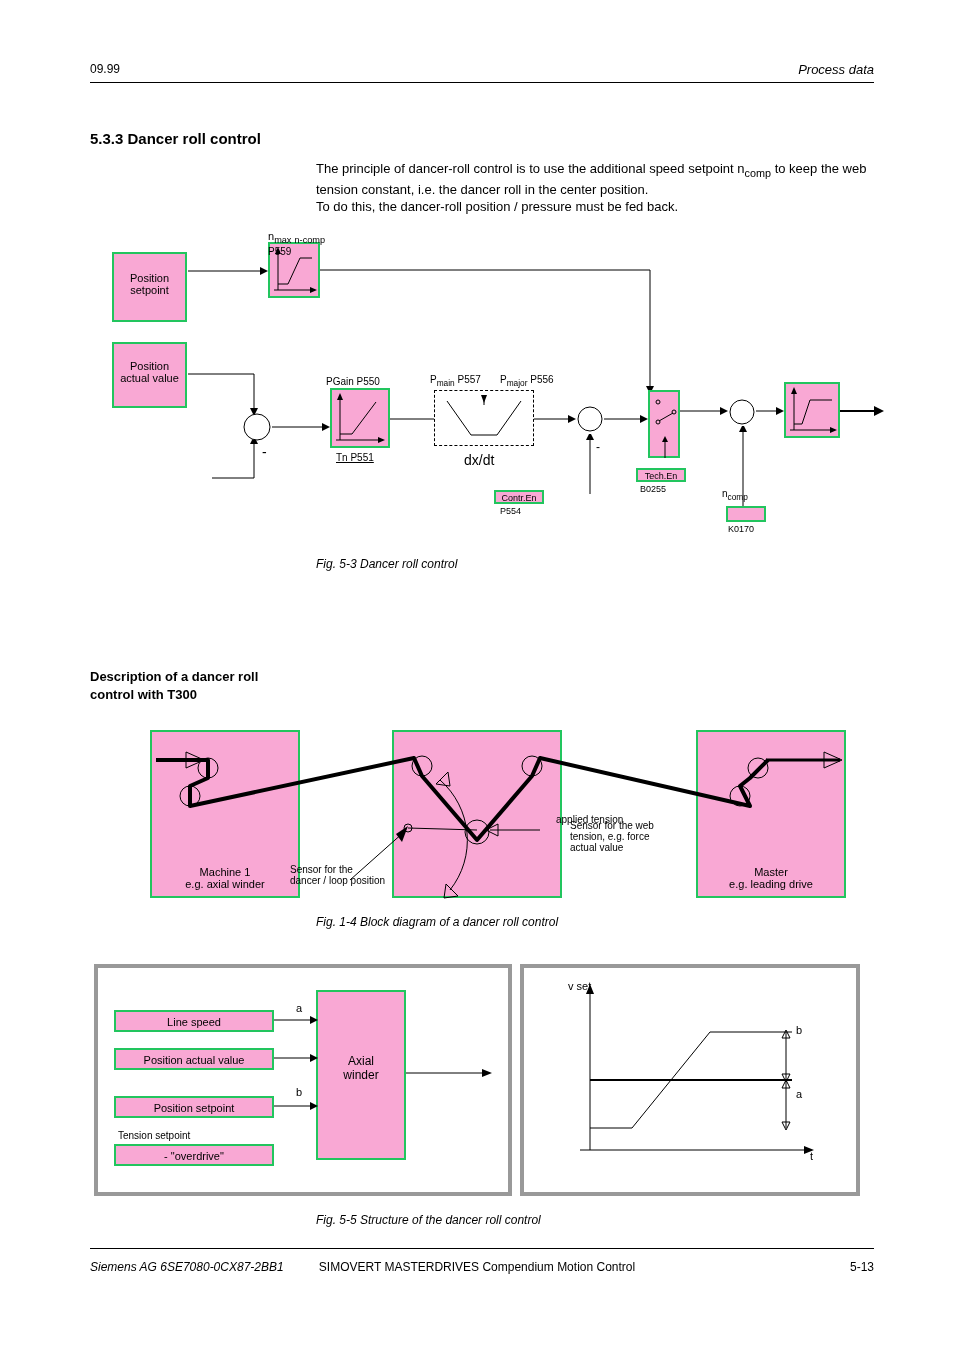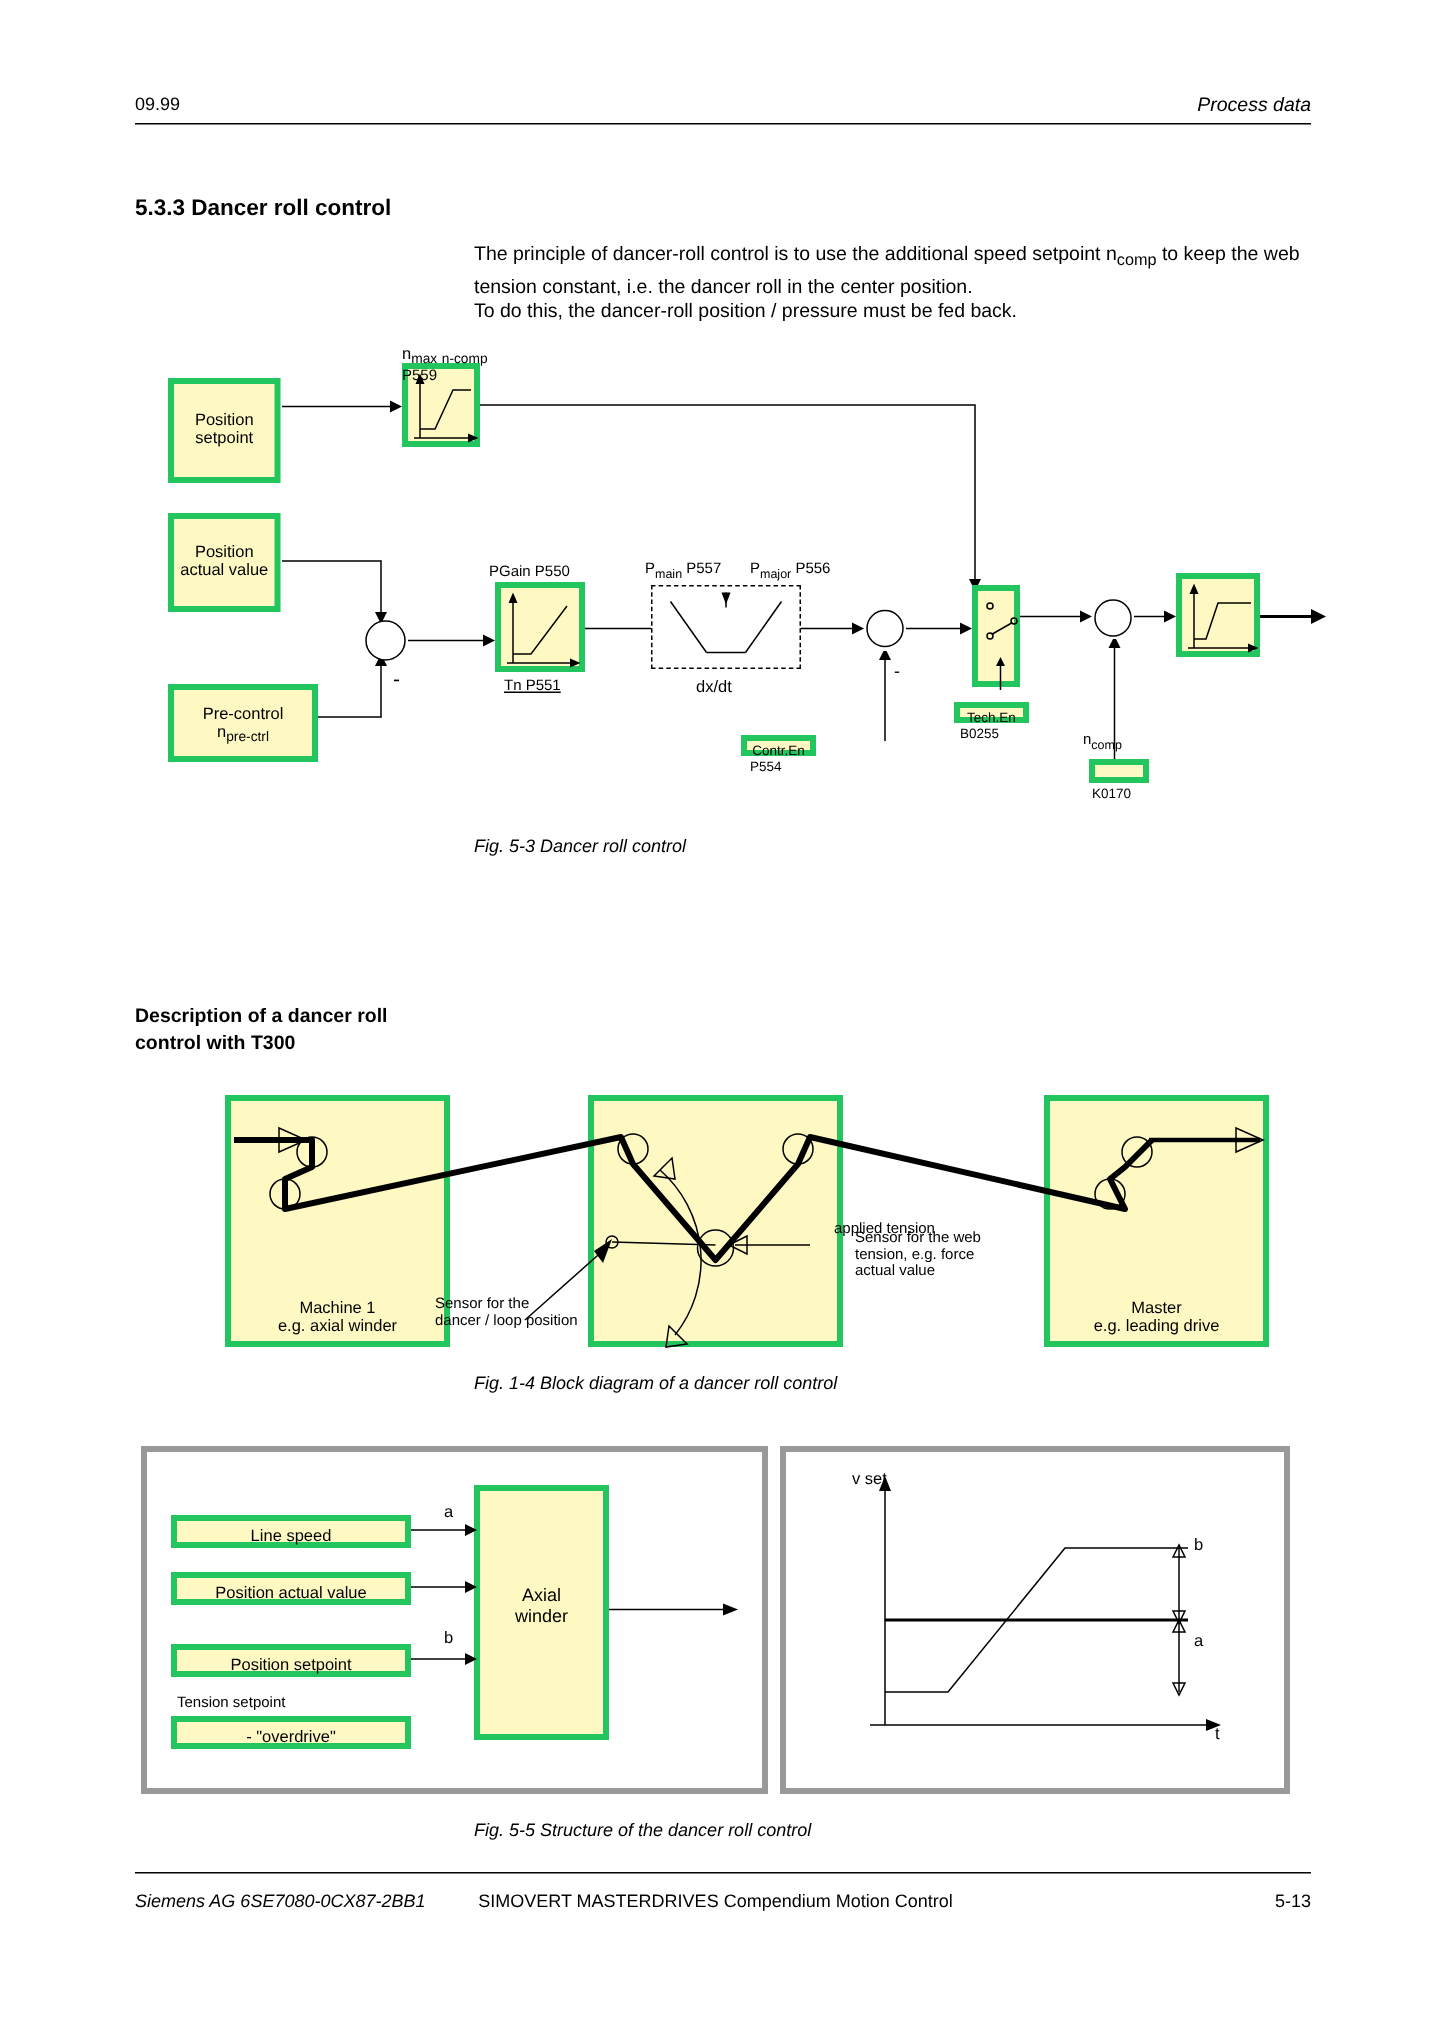--- a/index.html
+++ b/index.html
@@ -48,21 +48,21 @@
     font-weight: bold;
     font-size: 15px;
   }
   .body-text {
     position: absolute;
     font-size: 13px;
     line-height: 1.4;
   }
   .bold { font-weight: bold; }
   
-  .box { position:absolute; border:4px solid #22c55e; box-sizing:border-box; background:#fef9c3; }
+  .box { position:absolute; border:2px solid #22c55e; box-sizing:border-box; background:#f9a8d4; }
   .panel { position:absolute; border:4px solid #999; box-sizing:border-box; }
   .label { position:absolute; font-size:11px; }
   .center-text { text-align:center; }
 </style>
 </head>
 <body>
 
 <div class="page">
 
   <div class="header-left">09.99</div>
@@ -103,24 +103,20 @@
   <svg style="position:absolute; left:320px; top:266px; width:340px; height:130px;">
     <polyline points="0,4 330,4 330,124" fill="none" stroke="#000"></polyline>
     <polygon points="326,120 330,128 334,120" fill="#000"></polygon>
   </svg>
 
   <div class="box center-text" style="left:112px; top:342px; width:75px; height:66px; font-size:11px; padding-top:16px;">
     <span>Position</span><br>
     <span>actual value</span>
   </div>
 
-  <div class="box center-text" style="left:112px; top:456px; width:100px; height:52px; font-size:11px; padding-top:10px;">
-    <span>Pre-control</span><br>
-    <span>n</span><sub>pre-ctrl</sub>
-  </div>
 
   <svg style="position:absolute; left:188px; top:360px; width:110px; height:140px;">
     <polyline points="0,14 66,14 66,52" fill="none" stroke="#000"></polyline>
     <polygon points="62,48 66,56 70,48" fill="#000"></polygon>
     <polyline points="24,118 66,118 66,80" fill="none" stroke="#000"></polyline>
     <polygon points="62,84 66,76 70,84" fill="#000"></polygon>
   </svg>
   <div class="label" style="left:262px; top:444px; font-size:14px;">-</div>
 
   <svg style="position:absolute; left:242px; top:412px; width:30px; height:30px;">
@@ -146,21 +142,21 @@
 
   <div style="position:absolute; left:434px; top:390px; width:100px; height:56px; border:1px dashed #000; box-sizing:border-box;">
     <svg width="98" height="54">
       <polyline points="12,10 36,44" fill="none" stroke="#000"></polyline>
       <polyline points="36,44 62,44" fill="none" stroke="#000"></polyline>
       <polyline points="62,44 86,10" fill="none" stroke="#000"></polyline>
       <polygon points="46,4 49,12 52,4" fill="#000"></polygon>
       <line x1="49" y1="4" x2="49" y2="14" stroke="#000"></line>
     </svg>
   </div>
-  <div class="label" style="left:464px; top:452px; font-size:11px;">dx/dt</div>
+  <div class="label" style="left:464px; top:452px; font-size:14px;">dx/dt</div>
   <div class="label" style="left:430px; top:374px; font-size:10px;">
     <span>P</span><sub>main</sub>&nbsp;<span>P557</span>
   </div>
   <div class="label" style="left:500px; top:374px; font-size:10px;text-align:right;">
     <span>P</span><sub>major</sub>&nbsp;<span>P556</span>
   </div>
 
   <svg style="position:absolute; left:390px; top:412px; width:44px; height:14px;">
     <line x1="0" y1="7" x2="44" y2="7" stroke="#000"></line>
   </svg>

